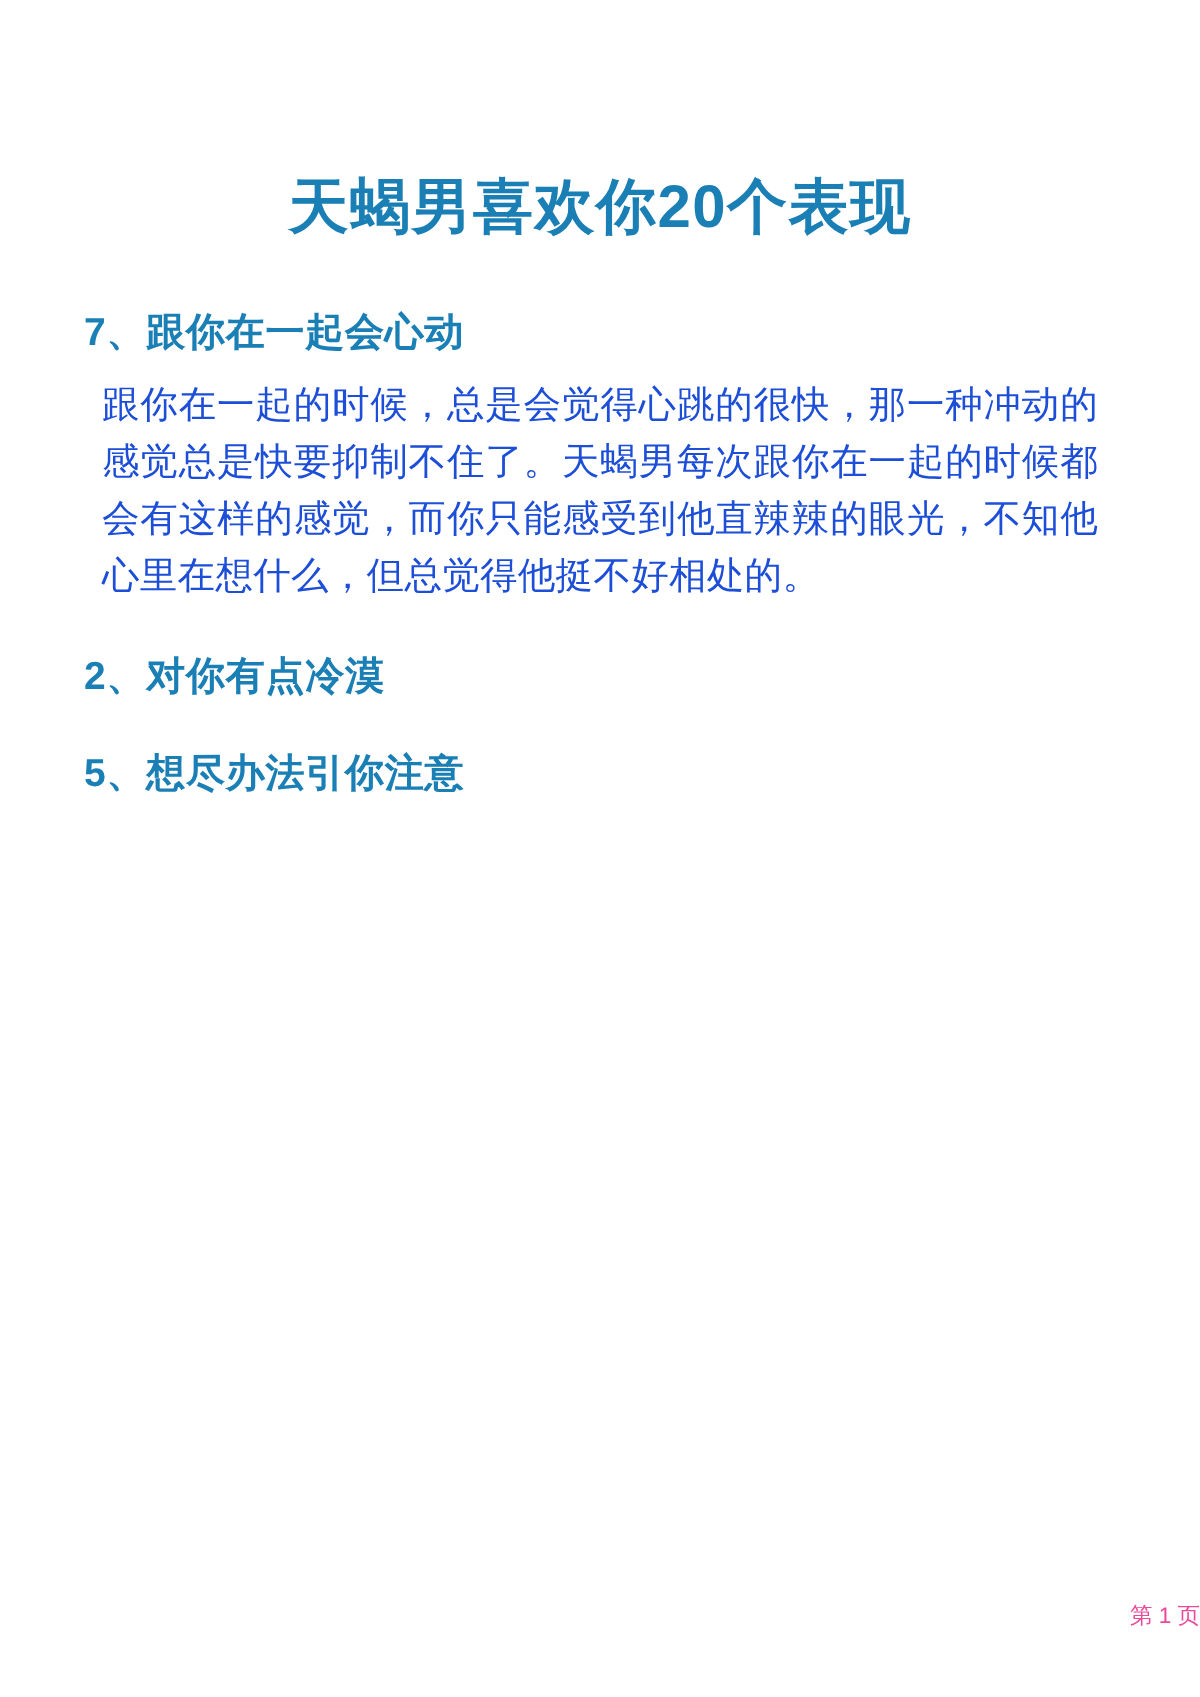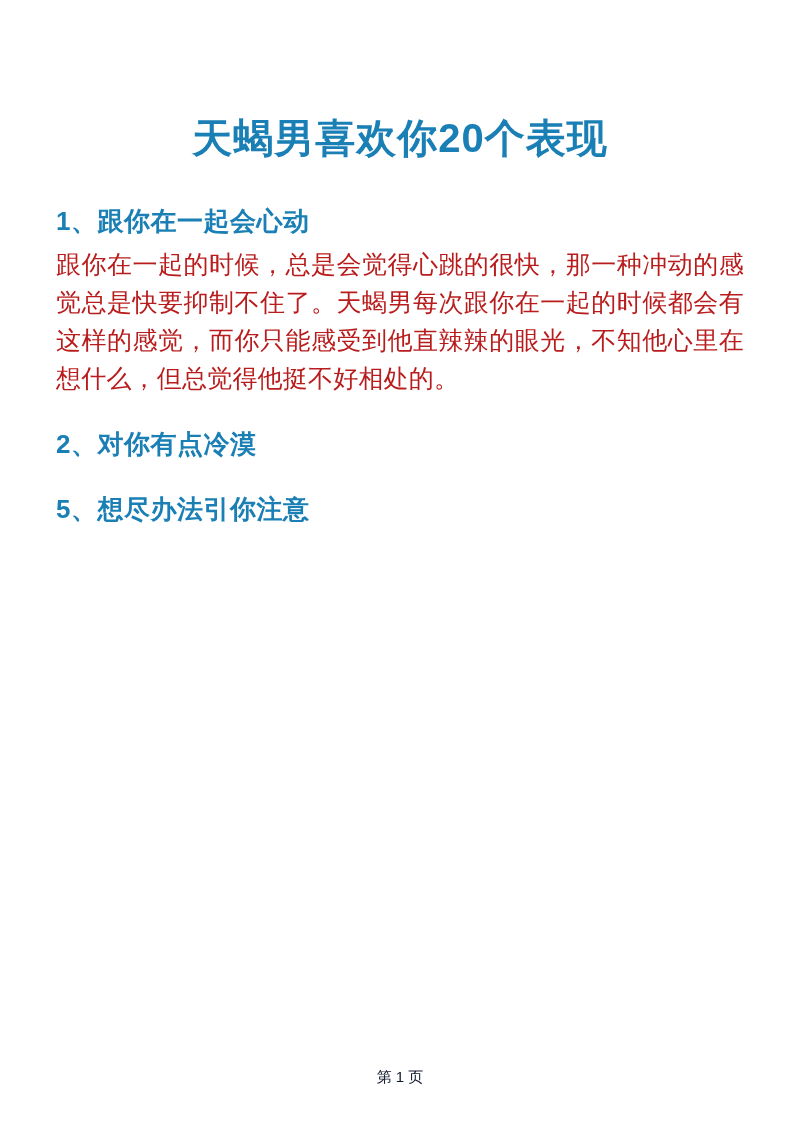--- a/index.html
+++ b/index.html
@@ -39,48 +39,48 @@
   }
   .section-heading {
     color: #1a7fb5;
     font-size: 26px;
     font-weight: bold;
     line-height: 1.35;
     margin: 0 0 6px 0;
     letter-spacing: 0.5px;
   }
   .section-body {
-    color: #b91c1c;
+    color: #1d4ed8;
     font-size: 25px;
     line-height: 1.52;
-    margin: 0;
+    margin: 12px;
     text-align: justify;
     letter-spacing: 0.2px;
   }
   .page-footer {
     position: absolute;
     left: 0;
     right: 0;
     bottom: 44px;
-    text-align: center;
+    text-align: right;
     font-size: 15px;
-    color: #0f172a;
+    color: #ec4899;
   }
 </style>
 </head>
 <body>
 
 <div class="page">
 
   <h1 class="doc-title">天蝎男喜欢你20个表现</h1>
 
   <div class="sections">
 
     <div class="section">
-      <h2 class="section-heading">1、跟你在一起会心动</h2>
+      <h2 class="section-heading">7、跟你在一起会心动</h2>
       <p class="section-body">跟你在一起的时候，总是会觉得心跳的很快，那一种冲动的感觉总是快要抑制不住了。天蝎男每次跟你在一起的时候都会有这样的感觉，而你只能感受到他直辣辣的眼光，不知他心里在想什么，但总觉得他挺不好相处的。</p>
     </div>
 
     <div class="section">
       <h2 class="section-heading">2、对你有点冷漠</h2>
     </div>
 
     <div class="section">
       <h2 class="section-heading">5、想尽办法引你注意</h2>
     </div>

